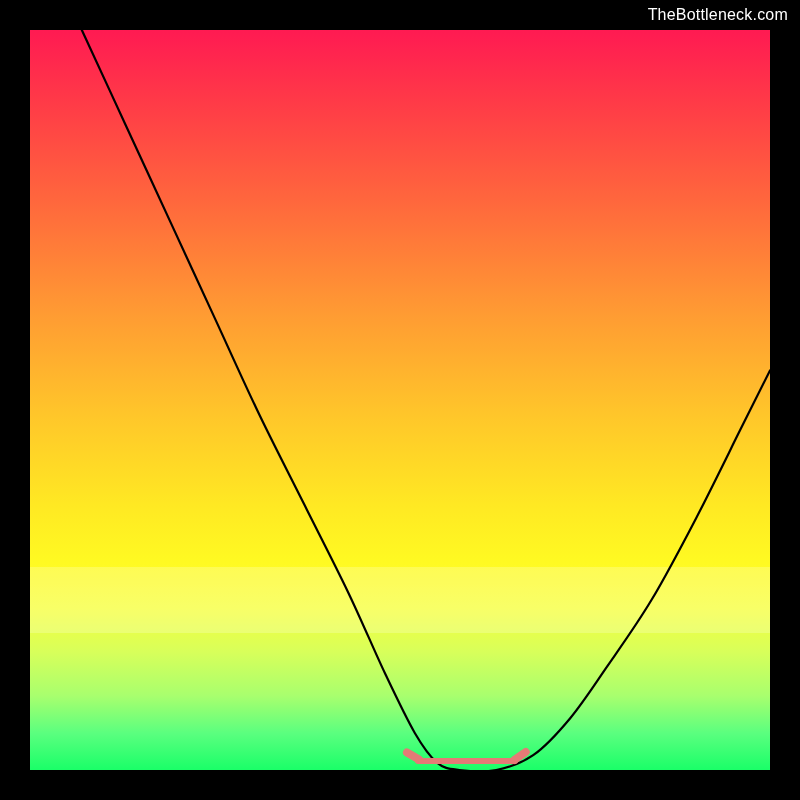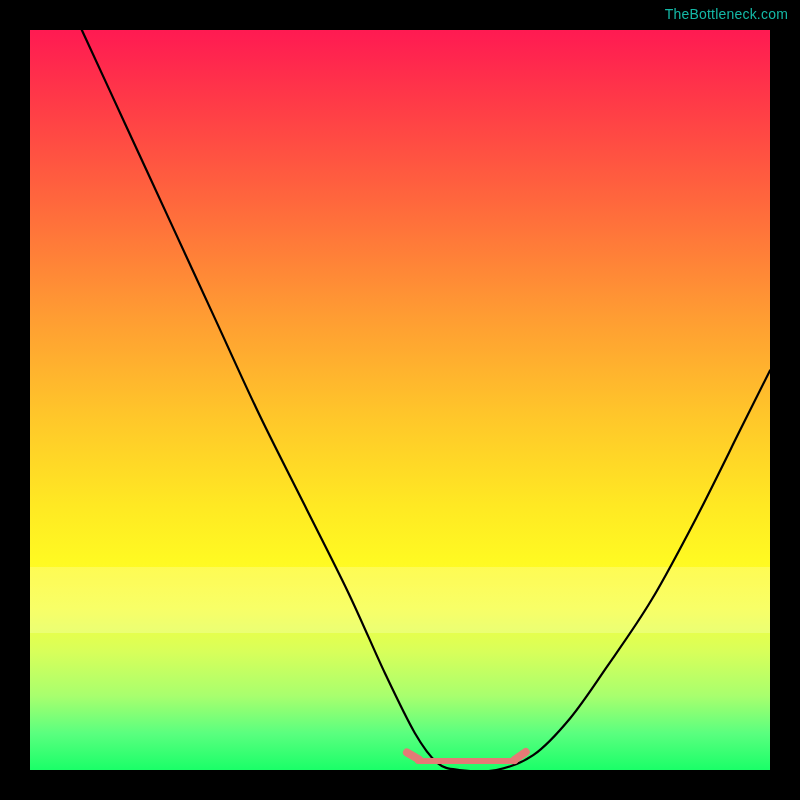--- a/index.html
+++ b/index.html
@@ -45,22 +45,22 @@
     right: 0;
     top: 72.5%;
     height: 9%;
     background: rgba(255,255,255,0.22);
     pointer-events: none;
   }
   .watermark {
     position: absolute;
     top: 6px;
     right: 12px;
-    color: #14b8a6;
-    font-size: 14px;
+    color: #ffffff;
+    font-size: 16px;
     font-weight: 500;
     letter-spacing: 0.2px;
     user-select: none;
     z-index: 4;
   }
   svg.curve {
     position: absolute;
     inset: 0;
     width: 100%;
     height: 100%;

